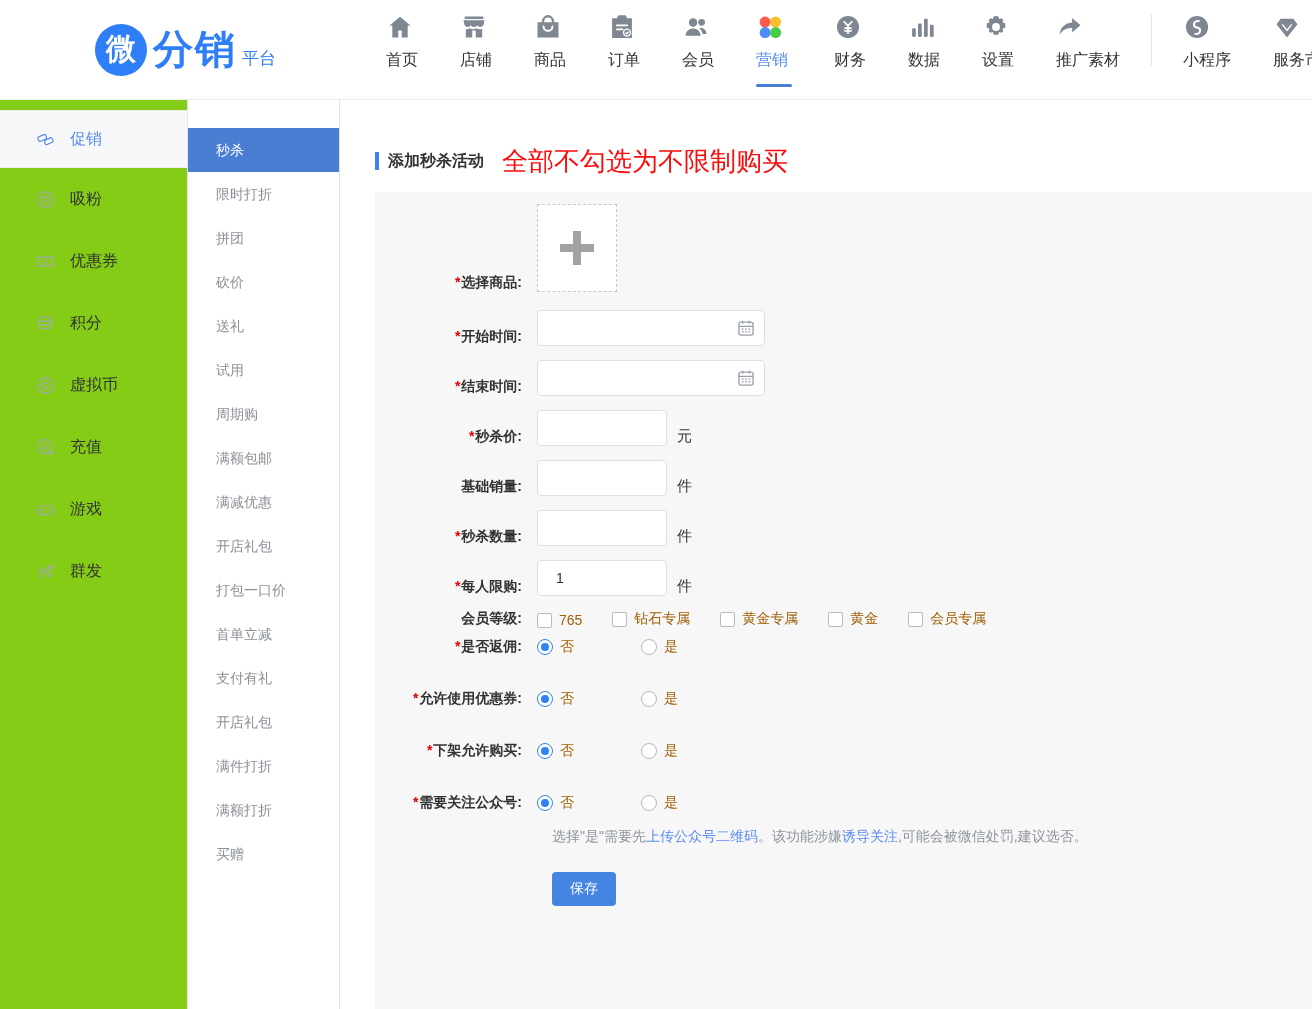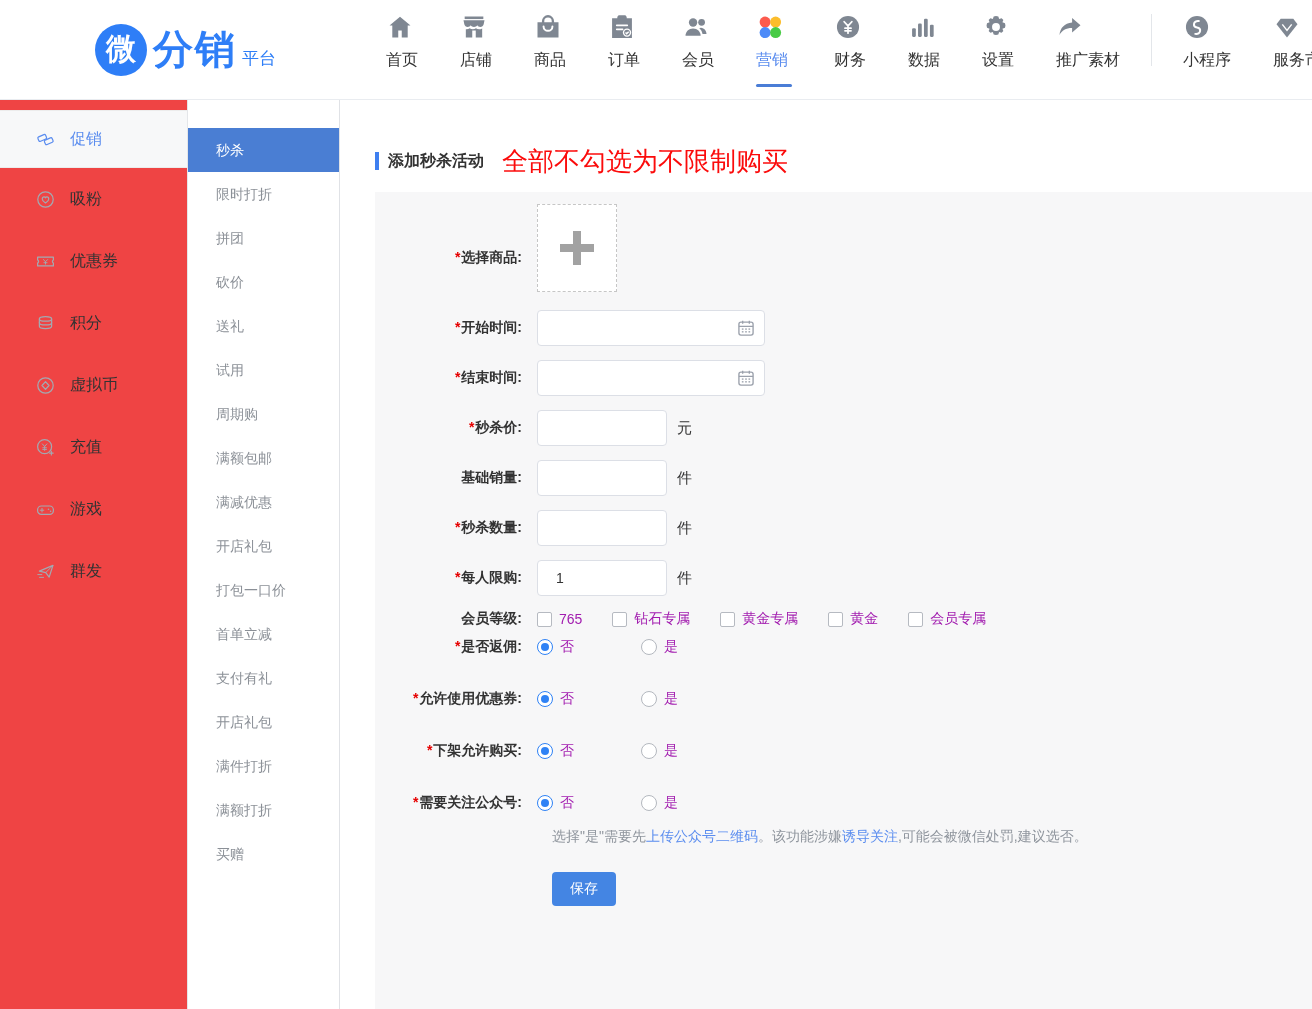--- a/index.html
+++ b/index.html
@@ -18,63 +18,63 @@
   .nav-item .nico { height:30px; display:flex; align-items:center; justify-content:center; }
   .nav-item .nlabel { font-size:16px; color:#333; margin-top:8px; white-space:nowrap; }
   .nav-item.active .nlabel { color:#5b8def; }
   .nav-item.active::after { content:""; width:36px; height:3px; background:#4a7dd6; border-radius:2px; margin-top:13px; }
   .nav-divider { width:1px; height:52px; background:#e3e6ea; margin:2px 10px 0; }
   .ic-gray { fill:#7f8792; }
   svg.nav-svg { width:28px; height:28px; }
 
   
   .body-wrap { display:flex; height:909px; }
-  .sidebar { width:188px; flex:none; background:#ef4444; border-right:1px solid #e4e6e9; padding-top:10px; }
+  .sidebar { width:188px; flex:none; background:#84cc16; border-right:1px solid #e4e6e9; padding-top:10px; }
   .side-item { height:62px; display:flex; align-items:center; padding-left:35px; cursor:pointer; }
   .side-item .sico { width:22px; height:22px; margin-right:13px; display:flex; align-items:center; }
   .side-item .slabel { font-size:16px; color:#333; }
   .side-item.active { background:#f7f8f9; border-top:1px solid #ececec; border-bottom:1px solid #ececec; height:58px; }
   .side-item.active .slabel { color:#5b8def; }
   svg.side-svg { width:21px; height:21px; fill:none; stroke:#a3a9b1; stroke-width:1.4; stroke-linecap:round; stroke-linejoin:round; }
   .side-item.active svg.side-svg { stroke:#5b8def; }
 
   .submenu { width:152px; flex:none; background:#fff; border-right:1px solid #e0e2e6; padding-top:28px; }
   .sub-item { height:44px; line-height:44px; padding-left:28px; font-size:14px; color:#8b9097; cursor:pointer; white-space:nowrap; }
   .sub-item.active { background:#4a7ed3; color:#fff; }
 
   
   .main { flex:1; background:#fff; display:flex; flex-direction:column; }
   .title-row { display:flex; align-items:center; margin:46px 0 0 35px; height:30px; }
   .title-bar { width:4px; height:18px; background:#3e7ff0; margin-right:9px; }
   .section-title { font-size:16px; font-weight:bold; color:#333; }
   .banner { font-size:26px; color:#fb0b0b; margin-left:18px; white-space:nowrap; }
 
   .panel { background:#f7f7f8; margin:16px 0 0 35px; flex:1; padding-top:12px; }
-  .frow { display:flex; align-items:center; margin-bottom:14px; }
+  .frow { display:flex; align-items:flex-end; margin-bottom:14px; }
   .flabel { width:162px; flex:none; text-align:right; padding-right:15px; font-size:14px; font-weight:bold; color:#333; white-space:nowrap; }
   .req { color:#e60000; margin-right:1px; }
   .unit { font-size:15px; color:#333; margin-left:10px; }
 
-  .row-product { align-items:center; margin-bottom:18px; }
+  .row-product { align-items:flex-end; margin-bottom:18px; }
   .row-product .flabel { margin-top:20px; }
   .plus-box { width:80px; height:88px; border:1px dashed #c6c6c6; background:#fff; position:relative; cursor:pointer; }
   .plus-box::before, .plus-box::after { content:""; position:absolute; background:#a2a2a2; left:50%; top:50%; }
   .plus-box::before { width:34px; height:8px; transform:translate(-50%,-50%); }
   .plus-box::after { width:8px; height:34px; transform:translate(-50%,-50%); }
 
   .tinput { position:relative; width:228px; }
   .tinput input { width:228px; height:36px; border:1px solid #dcdfe6; border-radius:4px; background:#fff; padding:0 36px 0 12px; font-size:14px; color:#333; outline:none; }
   .cal-icon { position:absolute; right:9px; top:8px; width:20px; height:20px; cursor:pointer; }
   .sinput { width:130px; height:36px; border:1px solid #dcdfe6; border-radius:4px; background:#fff; padding:0 12px; font-size:14px; color:#333; outline:none; }
   .sinput.limit { padding-left:18px; }
 
   .btn-blue { display:inline-flex; align-items:center; gap:7px; height:34px; padding:0 15px; background:#4a82dd; color:#fff; border:none; border-radius:4px; font-size:14px; cursor:pointer; font-family:inherit; }
   .btn-save { justify-content:center; width:64px; background:#4485e3; margin-left:177px; margin-top:26px; }
 
-  .opt { display:inline-flex; align-items:center; margin-right:30px; font-size:14px; color:#a21caf; cursor:pointer; }
+  .opt { display:inline-flex; align-items:center; margin-right:30px; font-size:14px; color:#a16207; cursor:pointer; }
   .cbox { width:15px; height:15px; border:1px solid #b6bac1; border-radius:2px; background:#fff; margin-right:7px; flex:none; }
   .hint { margin-left:177px; font-size:14px; color:#9a9fa6; margin-top:-4px; margin-bottom:16px; }
   .row-levels { margin-bottom:10px; }
 
   .row-radio { margin-bottom:34px; }
   .radio { width:16px; height:16px; border-radius:50%; border:1px solid #b4b8bf; background:#fff; margin-right:7px; flex:none; position:relative; }
   .radio.sel { border-color:#2f82f5; }
   .radio.sel::after { content:""; position:absolute; left:3px; top:3px; width:8px; height:8px; border-radius:50%; background:#2f82f5; }
   .opt.radio-opt { margin-right:67px; }
   .follow-hint { margin-left:177px; font-size:14px; color:#8f959d; margin-top:-18px; }

